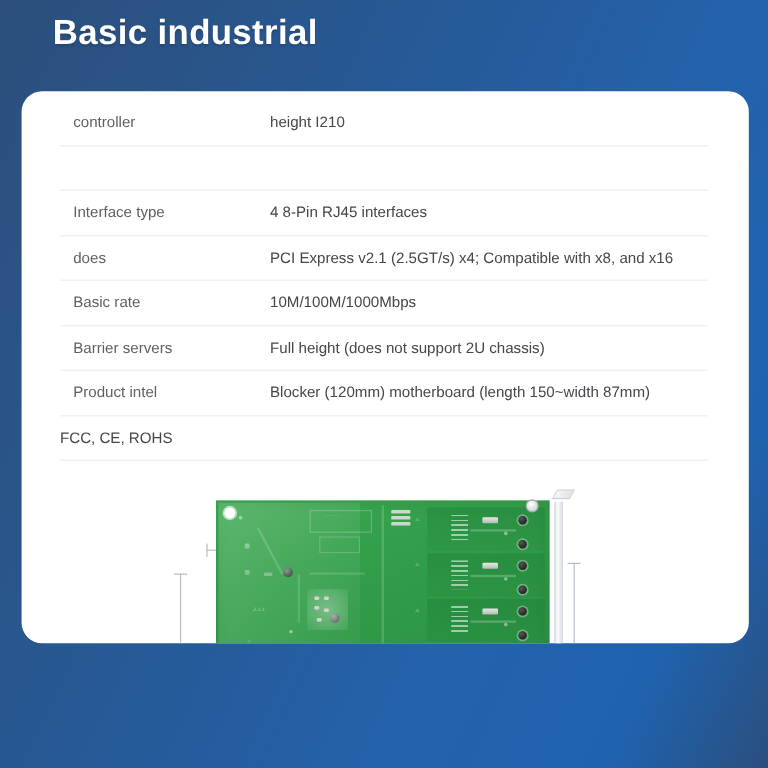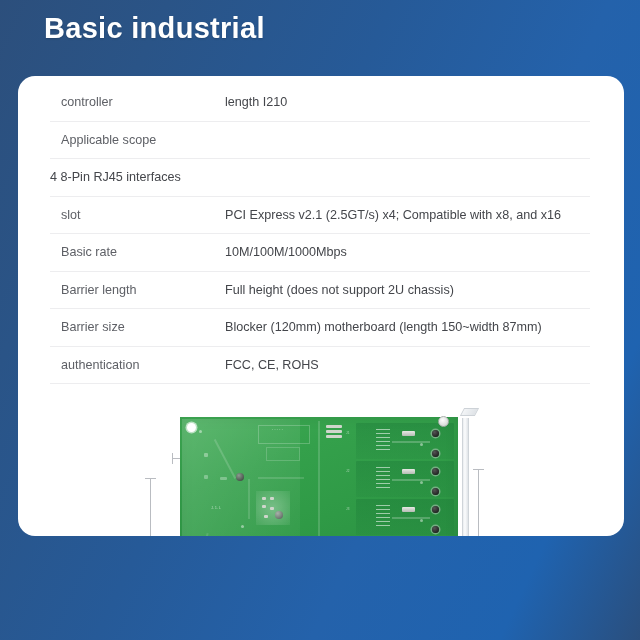--- a/index.html
+++ b/index.html
@@ -278,53 +278,52 @@
 <div id="page">
 
   <div id="title">Basic industrial</div>
 
   <div id="panel">
 
     <div id="spec-table">
 
       <div class="spec-row">
         <div class="spec-label">controller</div>
-        <div class="spec-value">length I210</div>
-      </div>
-
-      <div class="spec-row">
-        <div class="spec-label">Applicable scope</div>
-      </div>
-
-      <div class="spec-row">
+        <div class="spec-value">height I210</div>
+      </div>
+
+      <div class="spec-row">
+      </div>
+
+      <div class="spec-row">
+        <div class="spec-label">Interface type</div>
         <div class="spec-value">4 8-Pin RJ45 interfaces</div>
       </div>
 
       <div class="spec-row">
-        <div class="spec-label">slot</div>
+        <div class="spec-label">does</div>
         <div class="spec-value">PCI Express v2.1 (2.5GT/s) x4; Compatible with x8, and x16</div>
       </div>
 
       <div class="spec-row">
         <div class="spec-label">Basic rate</div>
         <div class="spec-value">10M/100M/1000Mbps</div>
       </div>
 
       <div class="spec-row">
-        <div class="spec-label">Barrier length</div>
+        <div class="spec-label">Barrier servers</div>
         <div class="spec-value">Full height (does not support 2U chassis)</div>
       </div>
 
       <div class="spec-row">
-        <div class="spec-label">Barrier size</div>
+        <div class="spec-label">Product intel</div>
         <div class="spec-value">Blocker (120mm) motherboard (length 150~width 87mm)</div>
       </div>
 
       <div class="spec-row">
-        <div class="spec-label">authentication</div>
         <div class="spec-value">FCC, CE, ROHS</div>
       </div>
 
     </div>
 
     <div id="product-figure">
 
       <div class="dim-label" style="left:288px; top:60px; transform:translateX(-50%);">150mm</div>
       <div class="dim-line-h" style="left:154px; top:82px; width:275px;"></div>
       <div class="dim-tick-v" style="left:154px; top:77px;"></div>

